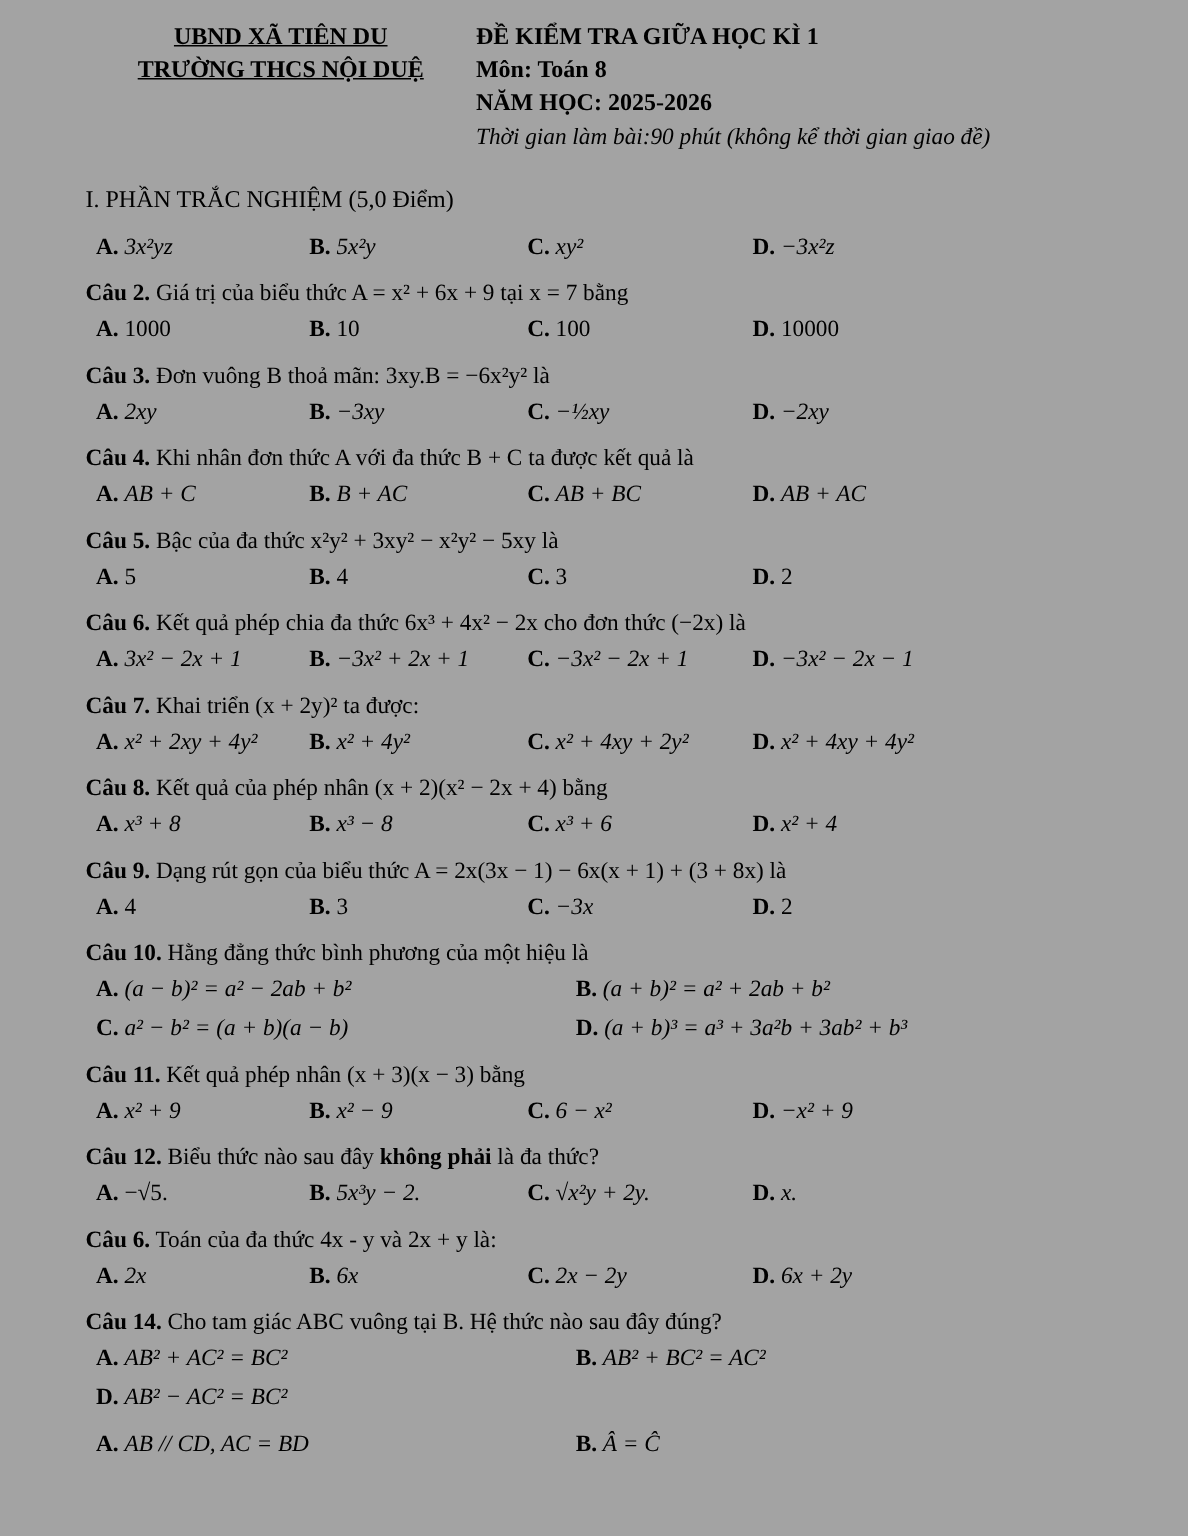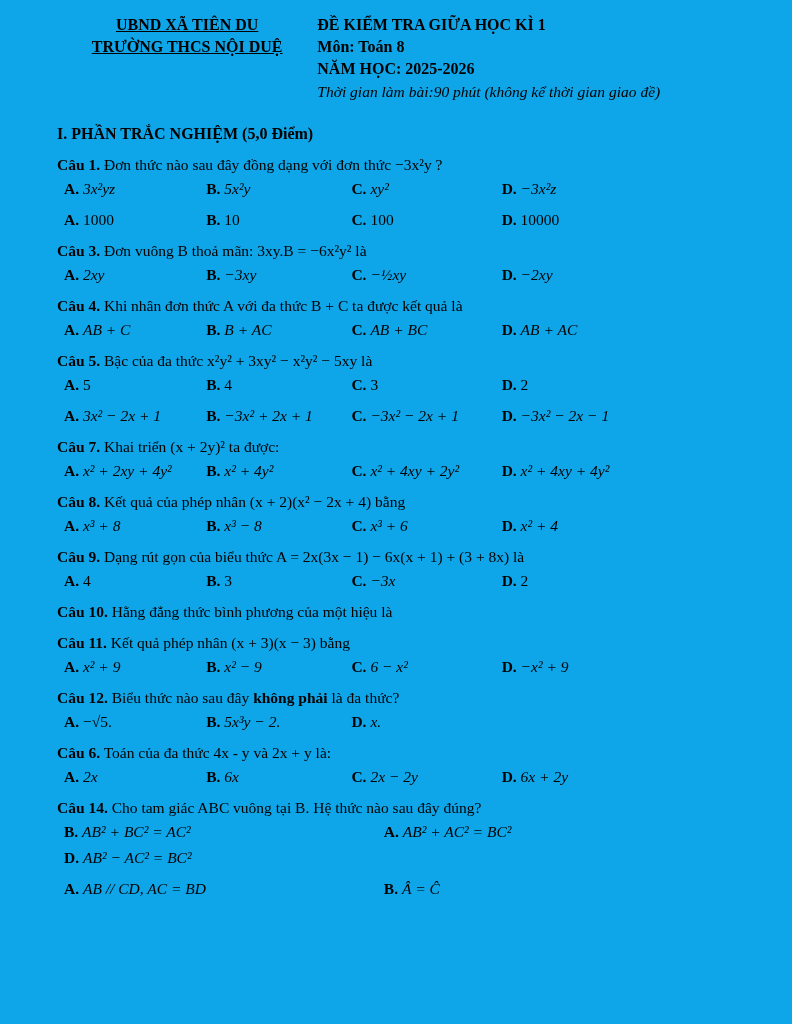--- a/index.html
+++ b/index.html
@@ -3,21 +3,21 @@
 <meta charset="utf-8">
 <style>
   * { margin: 0; padding: 0; box-sizing: border-box; }
   html, body { background: #e8e8e8; }
   body { font-family: "Liberation Serif", serif; color: #000; }
   .page {
     position: relative;
     width: 792px;
     height: 1024px;
     margin: 0 auto;
-    background: #0ea5e9;
+    background: #a3a3a3;
     padding: 14px 50px 10px 57px;
     overflow: hidden;
     font-size: 15.5px;
     line-height: 22px;
   }
   .header { display: flex; }
   .header-left {
     width: 38%;
     text-align: center;
     font-weight: bold;
@@ -30,21 +30,21 @@
     font-size: 16px;
   }
   .time-note {
     font-weight: normal;
     font-style: italic;
     font-size: 15.5px;
     margin-top: 1px;
     white-space: nowrap;
   }
   .section-title {
-    font-weight: bold;
+    font-weight: normal;
     font-size: 16px;
     margin: 20px 0 4px 0;
   }
   .question { margin-top: 9px; }
   .q-label { font-weight: bold; }
   .options {
     display: grid;
     margin-top: 2px;
     padding-left: 7px;
     row-gap: 4px;
@@ -69,29 +69,29 @@
       <div>Môn: Toán 8</div>
       <div>NĂM HỌC: 2025-2026</div>
       <div class="time-note">Thời gian làm bài:90 phút (không kể thời gian giao đề)</div>
     </div>
   </div>
 
   <div class="section-title">I. PHẦN TRẮC NGHIỆM (5,0 Điểm)</div>
 
   <div id="questions">
       <div class="question">
-        <div class="q-line"><span class="q-label">Câu 1.</span> <span class="q-text">Đơn thức nào sau đây đồng dạng với đơn thức −3x²y ?</span></div>
         <div class="options cols-4">
           <div class="option"><b>A.</b> <span class="math">3x²yz</span></div>
           <div class="option"><b>B.</b> <span class="math">5x²y</span></div>
           <div class="option"><b>C.</b> <span class="math">xy²</span></div>
           <div class="option"><b>D.</b> <span class="math">−3x²z</span></div>
         </div>
       </div>
       <div class="question">
+        <div class="q-line"><span class="q-label">Câu 2.</span> <span class="q-text">Giá trị của biểu thức A = x² + 6x + 9 tại x = 7 bằng</span></div>
         <div class="options cols-4">
           <div class="option"><b>A.</b> <span class="">1000</span></div>
           <div class="option"><b>B.</b> <span class="">10</span></div>
           <div class="option"><b>C.</b> <span class="">100</span></div>
           <div class="option"><b>D.</b> <span class="">10000</span></div>
         </div>
       </div>
       <div class="question">
         <div class="q-line"><span class="q-label">Câu 3.</span> <span class="q-text">Đơn vuông B thoả mãn: 3xy.B = −6x²y² là</span></div>
         <div class="options cols-4">
@@ -113,20 +113,21 @@
       <div class="question">
         <div class="q-line"><span class="q-label">Câu 5.</span> <span class="q-text">Bậc của đa thức x²y² + 3xy² − x²y² − 5xy là</span></div>
         <div class="options cols-4">
           <div class="option"><b>A.</b> <span class="">5</span></div>
           <div class="option"><b>B.</b> <span class="">4</span></div>
           <div class="option"><b>C.</b> <span class="">3</span></div>
           <div class="option"><b>D.</b> <span class="">2</span></div>
         </div>
       </div>
       <div class="question">
+        <div class="q-line"><span class="q-label">Câu 6.</span> <span class="q-text">Kết quả phép chia đa thức 6x³ + 4x² − 2x cho đơn thức (−2x) là</span></div>
         <div class="options cols-4">
           <div class="option"><b>A.</b> <span class="math">3x² − 2x + 1</span></div>
           <div class="option"><b>B.</b> <span class="math">−3x² + 2x + 1</span></div>
           <div class="option"><b>C.</b> <span class="math">−3x² − 2x + 1</span></div>
           <div class="option"><b>D.</b> <span class="math">−3x² − 2x − 1</span></div>
         </div>
       </div>
       <div class="question">
         <div class="q-line"><span class="q-label">Câu 7.</span> <span class="q-text">Khai triển (x + 2y)² ta được:</span></div>
         <div class="options cols-4">
@@ -149,52 +150,59 @@
         <div class="q-line"><span class="q-label">Câu 9.</span> <span class="q-text">Dạng rút gọn của biểu thức A = 2x(3x − 1) − 6x(x + 1) + (3 + 8x) là</span></div>
         <div class="options cols-4">
           <div class="option"><b>A.</b> <span class="">4</span></div>
           <div class="option"><b>B.</b> <span class="">3</span></div>
           <div class="option"><b>C.</b> <span class="math">−3x</span></div>
           <div class="option"><b>D.</b> <span class="">2</span></div>
         </div>
       </div>
       <div class="question">
         <div class="q-line"><span class="q-label">Câu 10.</span> <span class="q-text">Hằng đẳng thức bình phương của một hiệu là</span></div>
+        <div class="options cols-2">
+          <div class="option"><b>A.</b> <span class="math">(a − b)² = a² − 2ab + b²</span></div>
+          <div class="option"><b>B.</b> <span class="math">(a + b)² = a² + 2ab + b²</span></div>
+          <div class="option"><b>C.</b> <span class="math">a² − b² = (a + b)(a − b)</span></div>
+          <div class="option"><b>D.</b> <span class="math">(a + b)³ = a³ + 3a²b + 3ab² + b³</span></div>
+        </div>
       </div>
       <div class="question">
         <div class="q-line"><span class="q-label">Câu 11.</span> <span class="q-text">Kết quả phép nhân (x + 3)(x − 3) bằng</span></div>
         <div class="options cols-4">
           <div class="option"><b>A.</b> <span class="math">x² + 9</span></div>
           <div class="option"><b>B.</b> <span class="math">x² − 9</span></div>
           <div class="option"><b>C.</b> <span class="math">6 − x²</span></div>
           <div class="option"><b>D.</b> <span class="math">−x² + 9</span></div>
         </div>
       </div>
       <div class="question">
         <div class="q-line"><span class="q-label">Câu 12.</span> <span class="q-text">Biểu thức nào sau đây <b>không phải</b> là đa thức?</span></div>
         <div class="options cols-4">
           <div class="option"><b>A.</b> <span class="">−√5.</span></div>
           <div class="option"><b>B.</b> <span class="math">5x³y − 2.</span></div>
+          <div class="option"><b>C.</b> <span class="math">√x²y + 2y.</span></div>
           <div class="option"><b>D.</b> <span class="math">x.</span></div>
         </div>
       </div>
       <div class="question">
         <div class="q-line"><span class="q-label">Câu 6.</span> <span class="q-text">Toán của đa thức 4x - y và 2x + y là:</span></div>
         <div class="options cols-4">
           <div class="option"><b>A.</b> <span class="math">2x</span></div>
           <div class="option"><b>B.</b> <span class="math">6x</span></div>
           <div class="option"><b>C.</b> <span class="math">2x − 2y</span></div>
           <div class="option"><b>D.</b> <span class="math">6x + 2y</span></div>
         </div>
       </div>
       <div class="question">
         <div class="q-line"><span class="q-label">Câu 14.</span> <span class="q-text">Cho tam giác ABC vuông tại B. Hệ thức nào sau đây đúng?</span></div>
         <div class="options cols-2">
+          <div class="option"><b>A.</b> <span class="math">AB² + AC² = BC²</span></div>
           <div class="option"><b>B.</b> <span class="math">AB² + BC² = AC²</span></div>
-          <div class="option"><b>A.</b> <span class="math">AB² + AC² = BC²</span></div>
           <div class="option"><b>D.</b> <span class="math">AB² − AC² = BC²</span></div>
         </div>
       </div>
       <div class="question">
         <div class="options cols-2">
           <div class="option"><b>A.</b> <span class="math">AB // CD, AC = BD</span></div>
           <div class="option"><b>B.</b> <span class="math">Â = Ĉ</span></div>
         </div>
       </div>
     </div>

